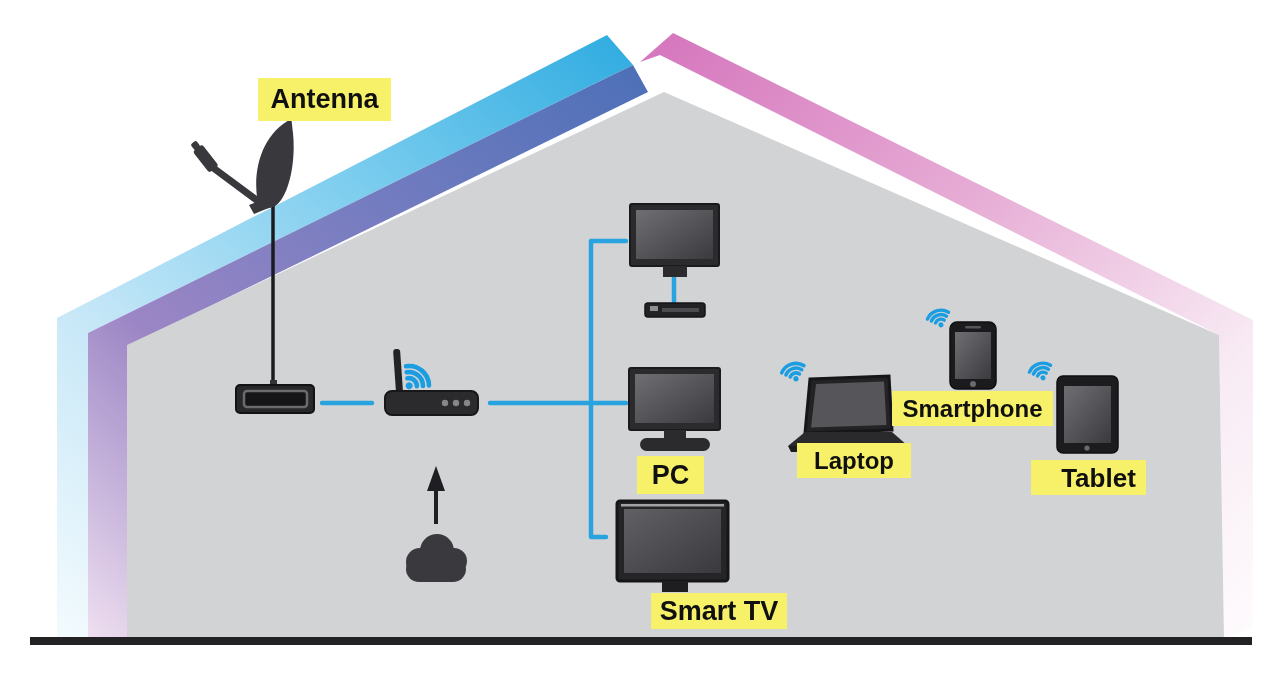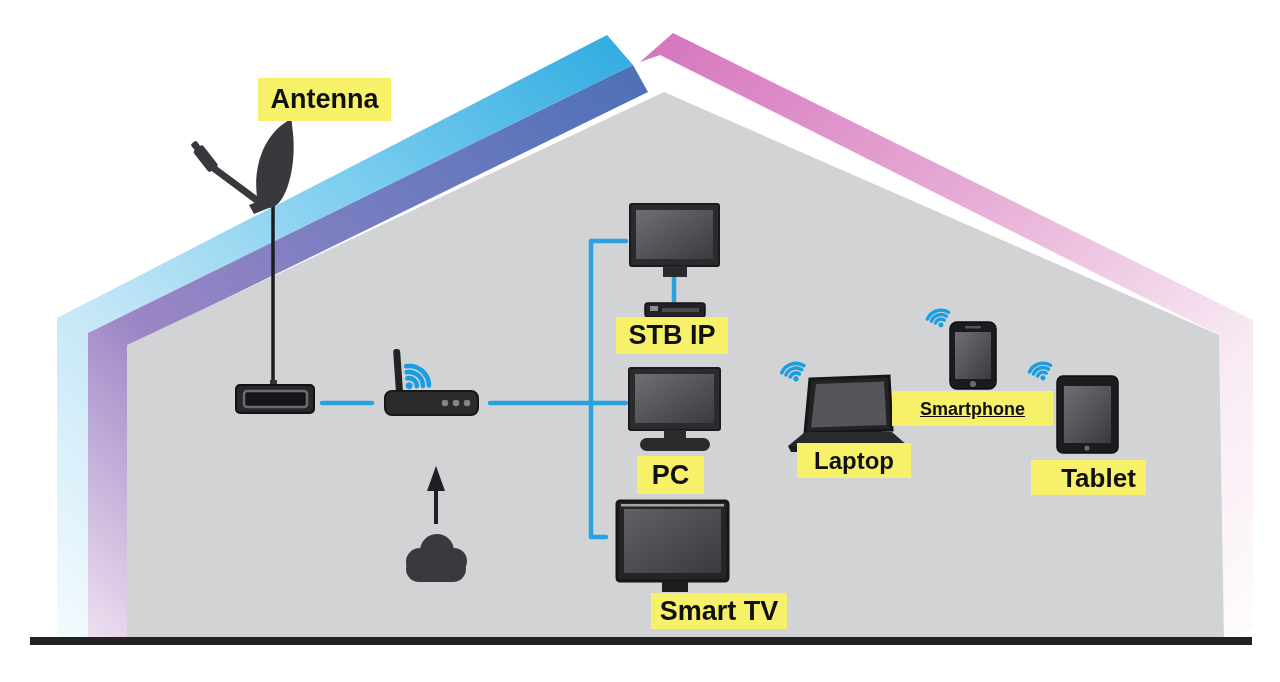--- a/index.html
+++ b/index.html
@@ -156,25 +156,24 @@
     <use href="#wifi" transform="translate(1043,378) rotate(-18) scale(1.0)"></use>
   </g>
 </svg>
 
 <div class="lbl" style="left:258px;top:78px;width:133px;height:43px;font-size:27px;">Antenna</div>
 
 
 
 
 
-<div class="lbl" style="left:616px;top:317px;width:112px;height:37px;font-size:27px;">STB IP</div>
 
 <div class="lbl" style="left:637px;top:456px;width:67px;height:38px;font-size:27px;">PC</div>
 
 <div class="lbl" style="left:607px;top:593px;width:136px;height:36px;font-size:27px;margin-left:44px;">Smart TV</div>
 
 <div class="lbl" style="left:797px;top:443px;width:114px;height:35px;font-size:24px;">Laptop</div>
 
-<div class="lbl" style="left:892px;top:391px;width:161px;height:35px;font-size:18px;text-decoration:underline;">Smartphone</div>
+<div class="lbl" style="left:892px;top:391px;width:161px;height:35px;font-size:24px;">Smartphone</div>
 
 <div class="lbl" style="left:1031px;top:460px;width:95px;height:35px;font-size:26px;padding-left:20px;">Tablet</div>
 
 </div>
 
 </body></html>

